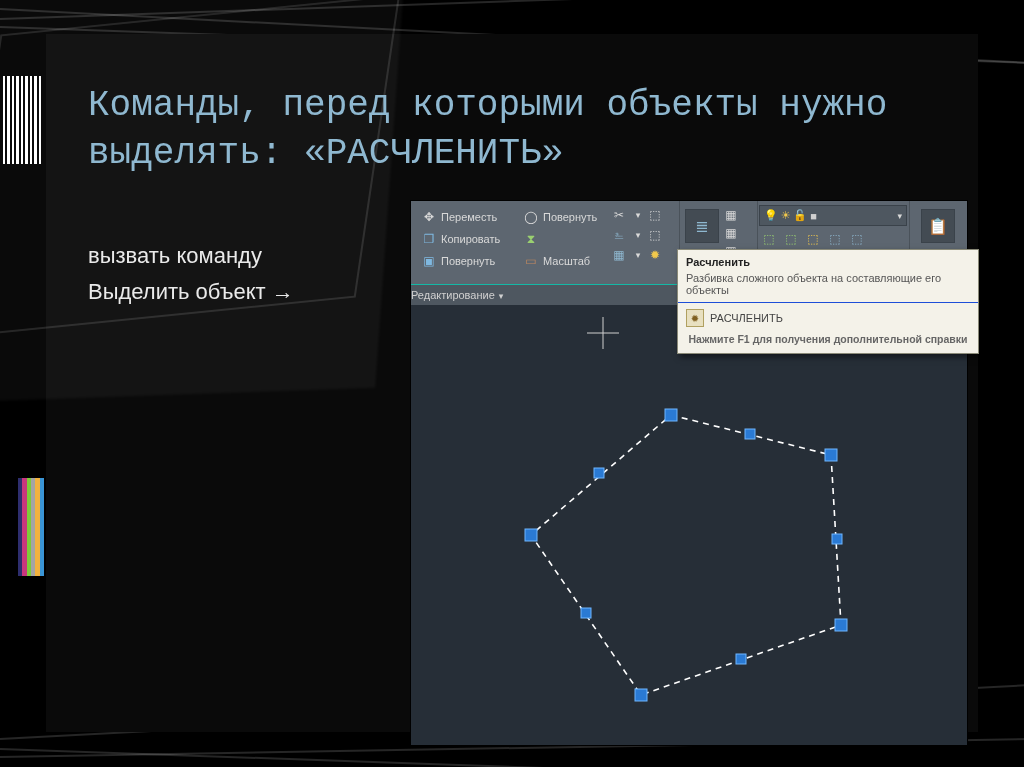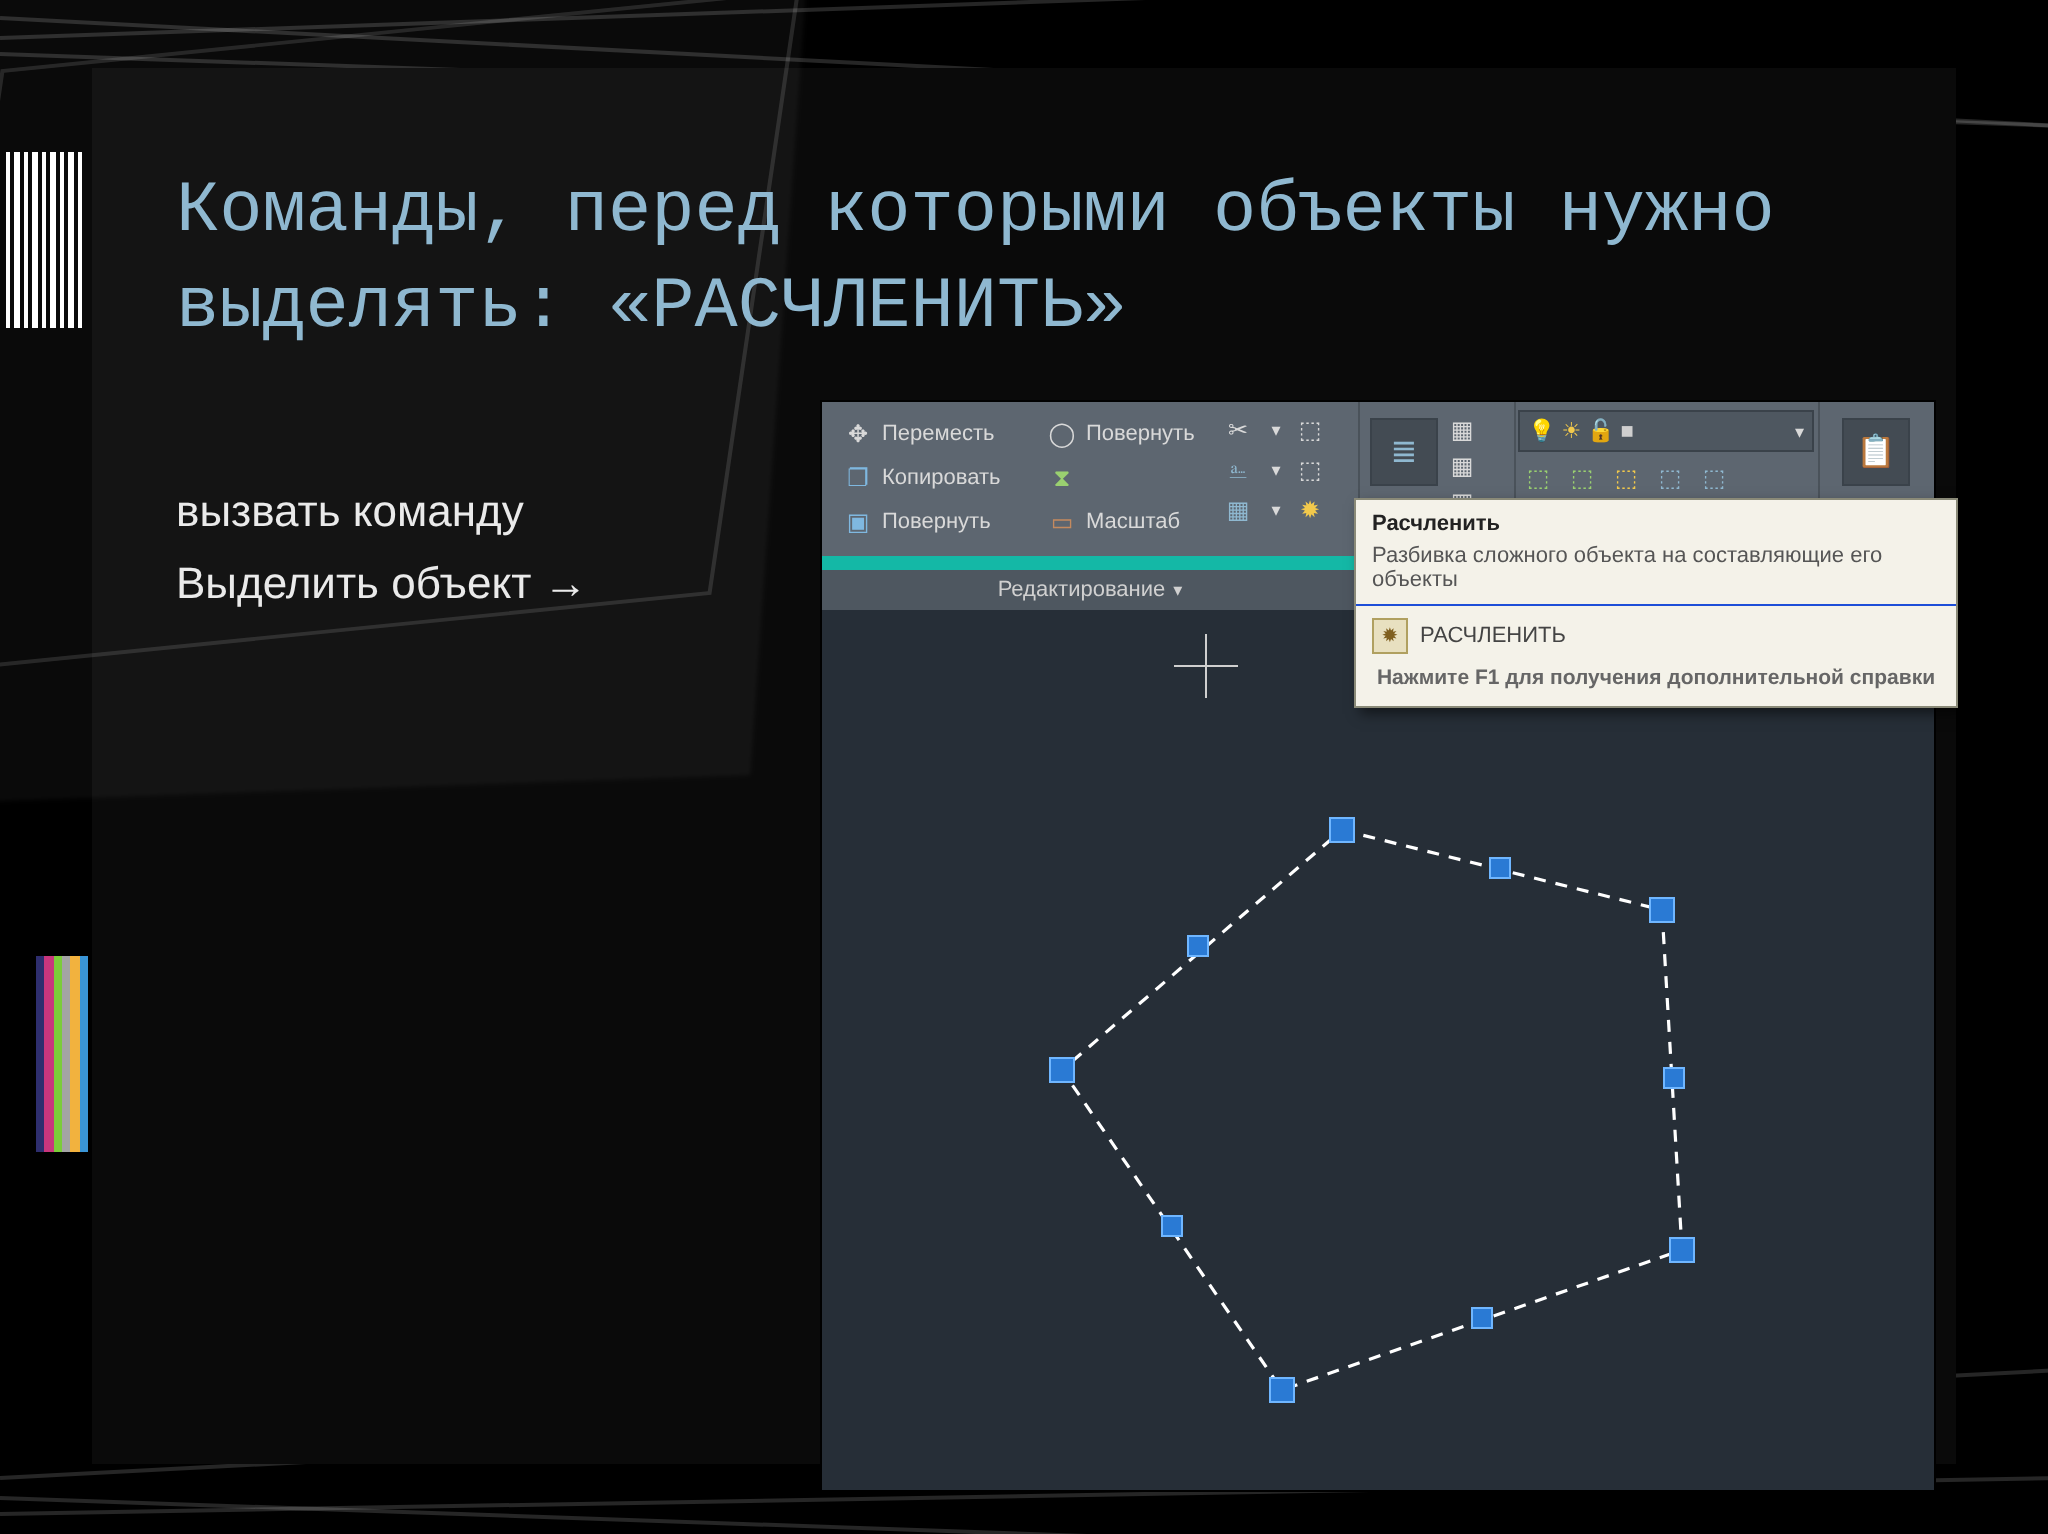--- a/index.html
+++ b/index.html
@@ -67,22 +67,22 @@
     background:#262e37; border:1px solid #000;
   }
   .ribbon {
     position:absolute; left:0; top:0; right:0; height:104px;
     background:#5d6670;
     font-size:11px; color:#d9d9d9;
   }
   .panel { position:absolute; top:0; bottom:0; border-right:1px solid #4a525a; }
   .panel-title {
     position:absolute; left:0; right:0; bottom:0; height:20px; line-height:20px;
-    text-align:center; background:#4e5760; font-size:11px; color:#d0d0d0;
-    border-top:7px solid #14b8a6;
+    background:#4e5760; font-size:11px; color:#d0d0d0;
+    border-top:1px solid #14b8a6;
   }
   .panel-title .drop { font-size:9px; margin-left:4px; }
   .rbtn {
     display:flex; align-items:center; gap:4px; padding:2px 4px; color:#d9d9d9;
     font-size:11px; white-space:nowrap;
   }
   .ic { width:16px; height:16px; display:inline-flex; align-items:center; justify-content:center; font-size:12px; line-height:1; }
   .bigic { width:32px; height:32px; background:#434b53; border:1px solid #3a424a; display:flex; align-items:center; justify-content:center; font-size:16px;}
   .row { display:flex; flex-direction:row; align-items:center; }
   .col { display:flex; flex-direction:column; gap:2px; }

